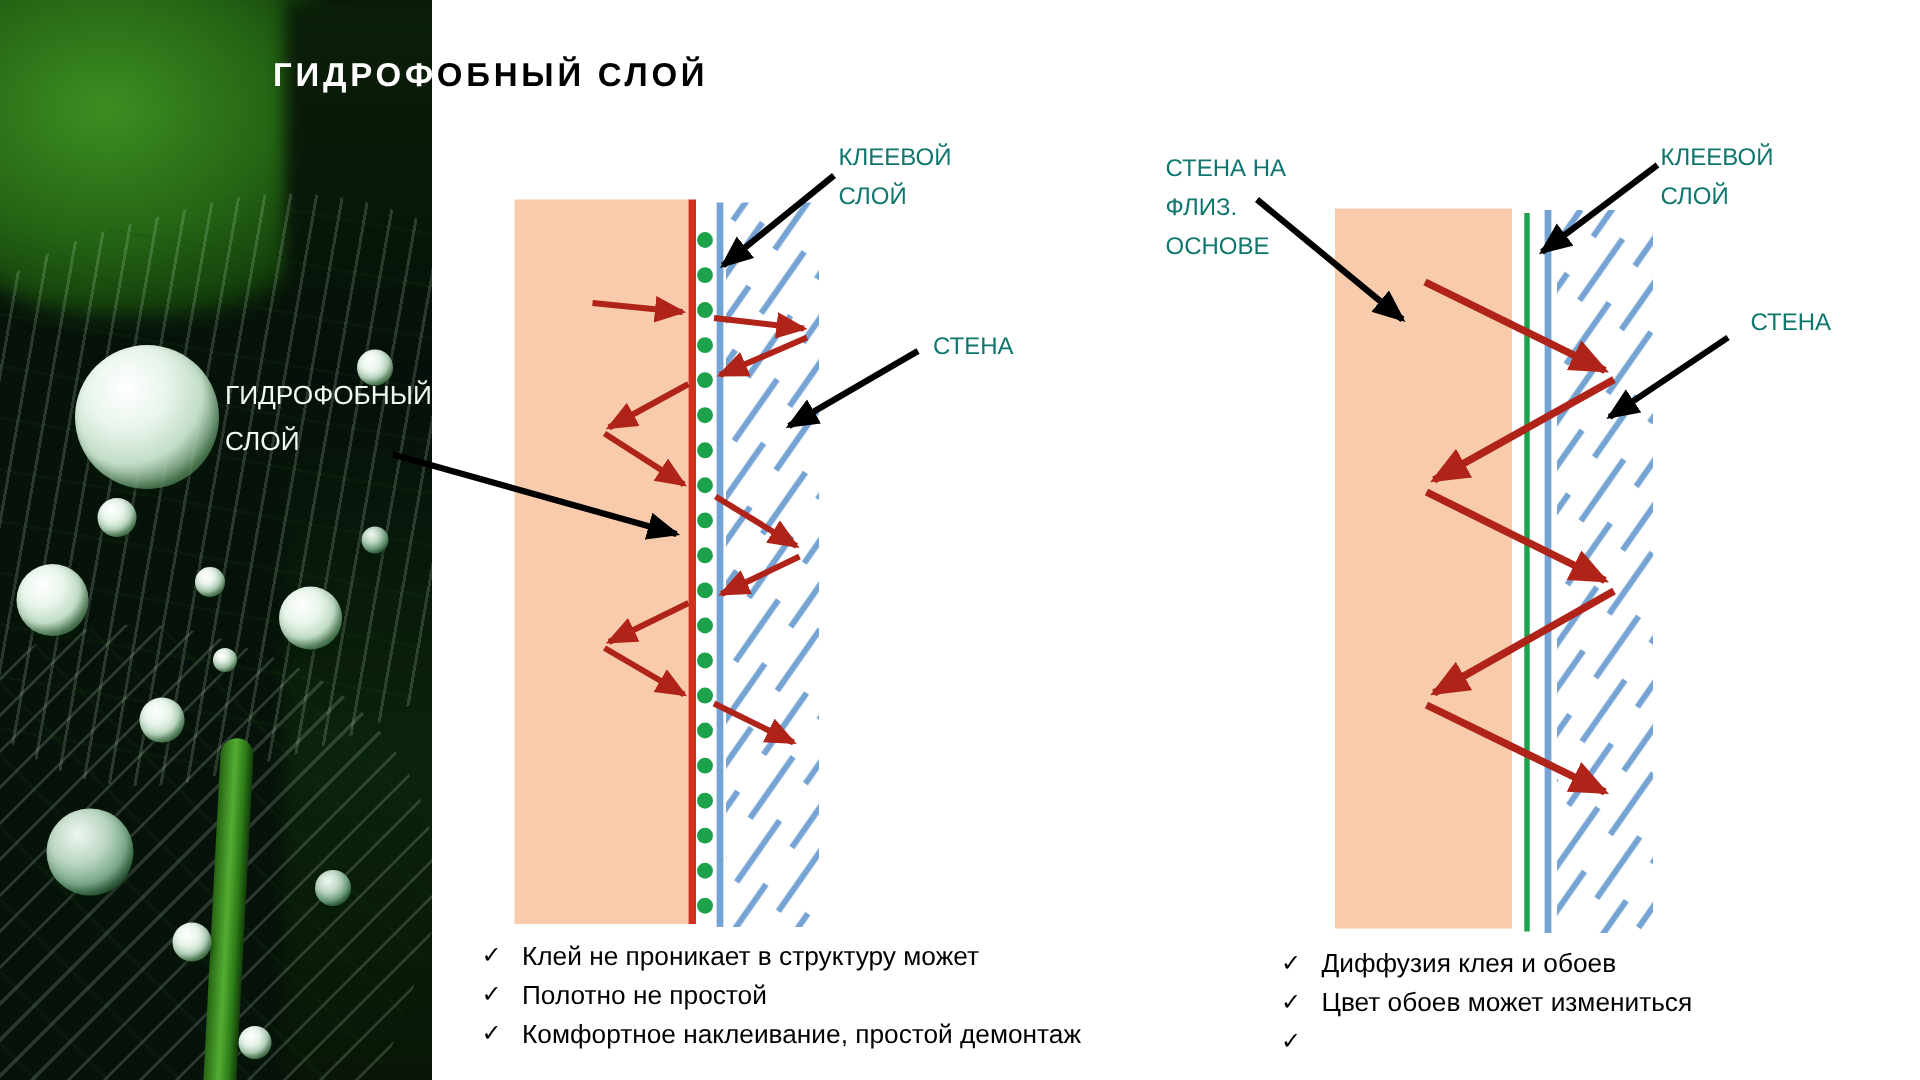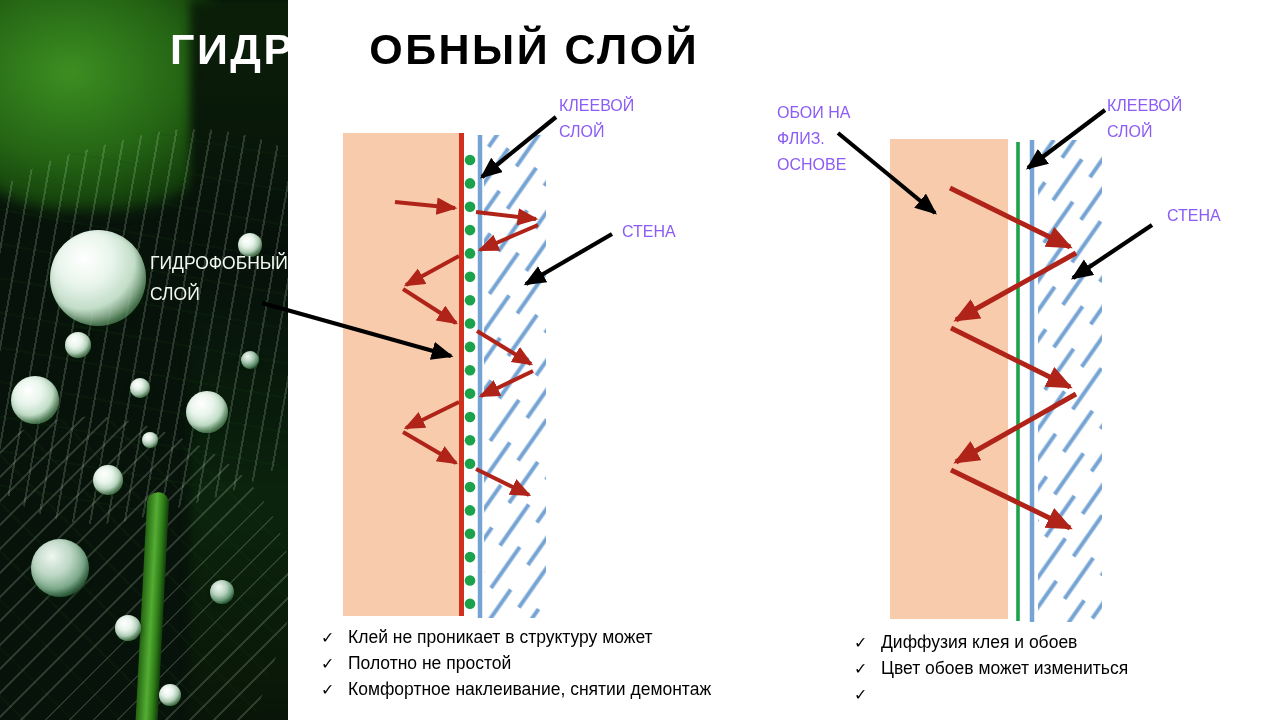--- a/index.html
+++ b/index.html
@@ -26,30 +26,30 @@
   .stem{left:141px;top:492px;width:22px;height:250px;border-radius:11px;transform:rotate(3deg);
         background:linear-gradient(90deg,#246412 0%,#54ad33 45%,#2e7d18 75%,#123c0a 100%);}
   .drop{position:absolute;border-radius:50%;
         background:radial-gradient(circle at 36% 30%, #ffffff 0%, #e9f5ec 30%, #c2ddc8 55%, rgba(120,170,125,.75) 74%, rgba(30,80,35,.55) 100%);
         box-shadow:0 2px 5px rgba(0,30,0,.45), inset -2px -3px 6px rgba(20,70,30,.35);}
   .drop.dark{background:radial-gradient(circle at 36% 30%, #eef7f0 0%, #bcd6c4 35%, #7ba98a 60%, rgba(40,90,55,.8) 80%, rgba(10,40,15,.7) 100%);}
 
   .photo-label{position:absolute;left:150px;top:248px;color:#f2f8f2;font-size:17.5px;line-height:31px;}
 
   
-  .title{position:absolute;left:166px;top:21px;margin:4px;font-size:43px;font-weight:bold;
+  .title{position:absolute;left:166px;top:21px;margin:16px;font-size:22px;font-weight:bold;
          letter-spacing:2.5px;white-space:nowrap;}
   .title .t-photo{color:#ffffff;}
   .title .t-white{color:#000000;}
 
   
   .gfx{position:absolute;left:0;top:0;width:1280px;height:720px;}
 
   
-  .lbl{position:absolute;color:#8b5cf6;font-size:16px;line-height:26px;white-space:nowrap;}
+  .lbl{position:absolute;color:#0f766e;font-size:16px;line-height:26px;white-space:nowrap;}
   .lbl-glue-left{left:559px;top:93px;}
   .lbl-wall-left{left:622px;top:219px;}
   .lbl-wallpaper-right{left:777px;top:100px;}
   .lbl-glue-right{left:1107px;top:93px;}
   .lbl-wall-right{left:1167px;top:203px;}
 
   
   .checklist{position:absolute;font-size:17.5px;color:#000000;}
   .checklist .row{display:flex;height:26px;align-items:center;}
   .checklist .chk{width:27px;flex:0 0 27px;font-size:16px;}
@@ -174,42 +174,42 @@
     </g>
   </svg>
 
   <div class="lbl lbl-glue-left">
     <div>КЛЕЕВОЙ</div>
     <div>СЛОЙ</div>
   </div>
   <div class="lbl lbl-wall-left">СТЕНА</div>
 
   <div class="lbl lbl-wallpaper-right">
-    <div>ОБОИ НА</div>
+    <div>СТЕНА НА</div>
     <div>ФЛИЗ.</div>
     <div>ОСНОВЕ</div>
   </div>
   <div class="lbl lbl-glue-right">
     <div>КЛЕЕВОЙ</div>
     <div>СЛОЙ</div>
   </div>
   <div class="lbl lbl-wall-right">СТЕНА</div>
 
   <div class="checklist checklist-left">
     <div class="row">
       <span class="chk">✓</span>
       <span>Клей не проникает в структуру может</span>
     </div>
     <div class="row">
       <span class="chk">✓</span>
       <span>Полотно не простой</span>
     </div>
     <div class="row">
       <span class="chk">✓</span>
-      <span>Комфортное наклеивание, снятии демонтаж</span>
+      <span>Комфортное наклеивание, простой демонтаж</span>
     </div>
   </div>
 
   <div class="checklist checklist-right">
     <div class="row">
       <span class="chk">✓</span>
       <span>Диффузия клея и обоев</span>
     </div>
     <div class="row">
       <span class="chk">✓</span>

